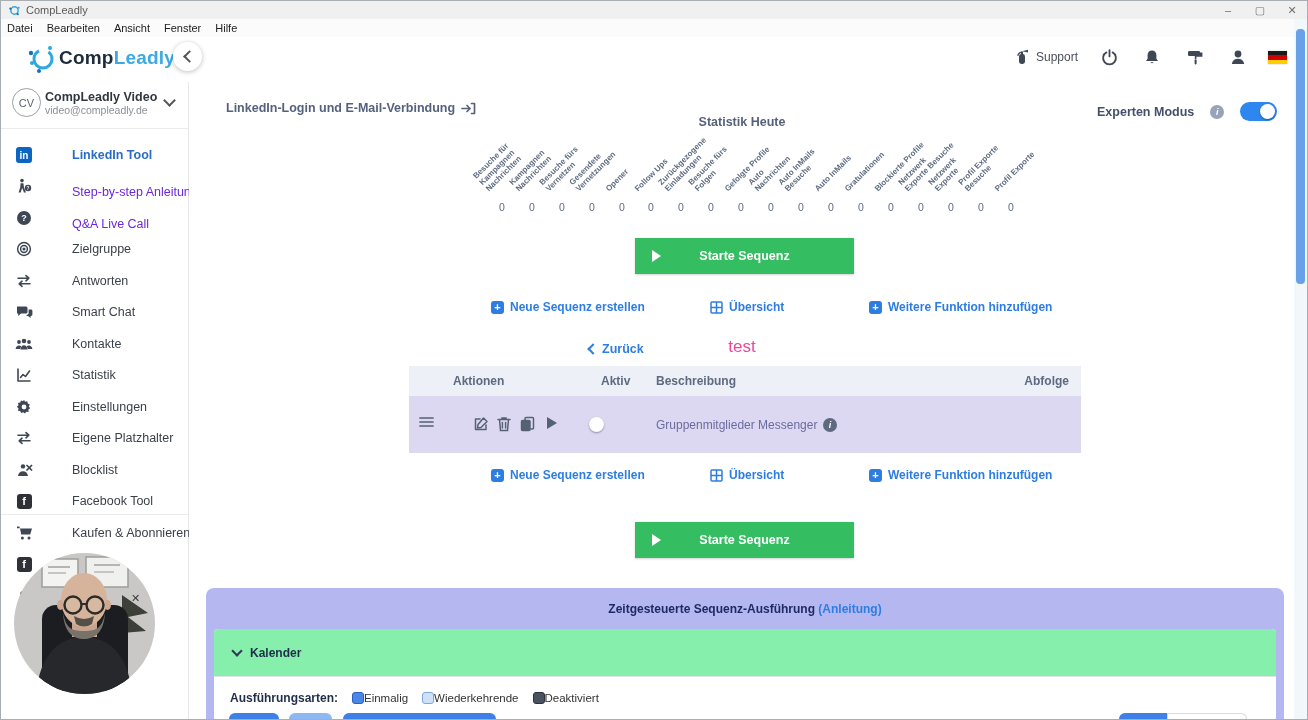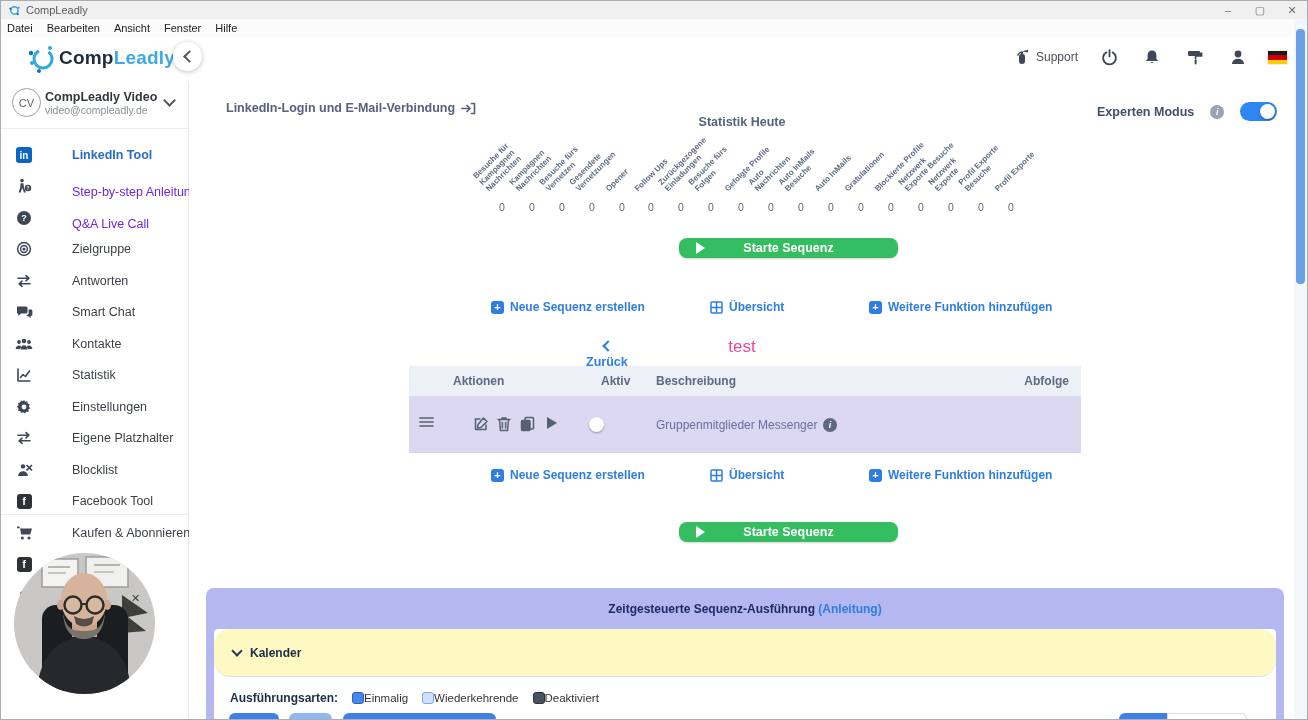--- a/index.html
+++ b/index.html
@@ -74,49 +74,49 @@
   .toggle .knob{position:absolute;top:2px;width:15px;height:15px;border-radius:50%;background:#fff;
             box-shadow:0 1px 2px rgba(0,0,0,.35);}
   .toggle.on{background:#2e86f0;} .toggle.on .knob{right:2px;}
   .toggle.off{background:#d9dade;} .toggle.off .knob{left:2px;}
   #stats-title{position:absolute;left:0;width:1106px;top:33px;text-align:center;font-size:12.5px;
                font-weight:700;color:#56617c;}
   .stat-col{position:absolute;top:67px;width:30px;height:64px;}
   .stat-label{position:absolute;left:4px;bottom:19px;width:66px;font-size:8px;line-height:1.12;
               color:#5d6a80;font-weight:600;transform:rotate(-45deg);transform-origin:0 100%;}
   .stat-value{position:absolute;left:0;right:0;bottom:0;text-align:center;font-size:10.5px;color:#5d6a80;}
-  .green-btn{position:absolute;left:446px;width:219px;height:20px;background:#35bd62;border-radius:8px;
+  .green-btn{position:absolute;left:446px;width:219px;height:36px;background:#35bd62;border-radius:0;
              color:#fff;font-weight:700;font-size:12.5px;display:flex;align-items:center;
-             justify-content:center;cursor:pointer;box-shadow:0 1px 2px rgba(0,0,0,.18);margin-left:44px;}
+             justify-content:center;cursor:pointer;box-shadow:0 1px 2px rgba(0,0,0,.18);}
   .play-tri{position:absolute;left:17px;width:0;height:0;border-left:9px solid #fff;
             border-top:6px solid transparent;border-bottom:6px solid transparent;}
   .link-blue{position:absolute;display:flex;align-items:center;gap:6px;color:#2e7de1;
              font-weight:700;font-size:12px;cursor:pointer;white-space:nowrap;}
   .plus-sq{width:13px;height:13px;background:#2e7de1;border-radius:3px;color:#fff;font-size:11px;
            line-height:12px;text-align:center;font-weight:700;}
   #seq-title{position:absolute;left:0;width:1106px;top:255px;text-align:center;font-size:17px;
              font-weight:400;color:#ec4899;}
   #back-link{position:absolute;left:397px;top:260px;display:flex;align-items:center;gap:5px;
-             color:#2e7de1;font-weight:700;font-size:12.5px;cursor:pointer;flex-direction:column;}
+             color:#2e7de1;font-weight:700;font-size:12.5px;cursor:pointer;}
   #tbl-head{position:absolute;left:220px;top:284px;width:672px;height:30px;background:#edf0f6;
             font-size:12px;font-weight:700;color:#5d6a82;}
   #tbl-row{position:absolute;left:220px;top:314px;width:672px;height:57px;background:#dcd8f2;}
   .row-ic{position:absolute;top:20px;cursor:pointer;color:#566173;display:flex;}
   #row-desc{position:absolute;left:247px;top:22px;font-size:12px;color:#6b6b9e;}
   
   #sched{position:absolute;left:17px;top:506px;width:1078px;height:133px;background:#b5b7f0;
          border-radius:8px 8px 0 0;}
   #sched-title{position:absolute;left:0;top:14px;width:100%;text-align:center;font-size:12px;
                font-weight:700;color:#1e2a66;}
   #sched-title a{color:#2e7de1;cursor:pointer;}
   #sched-inner{position:absolute;left:8px;top:41px;width:1062px;height:92px;background:#fff;
                border-radius:4px;overflow:hidden;}
-  #cal-strip{position:absolute;left:0;top:0;width:100%;height:48px;background:#fef9c3;
+  #cal-strip{position:absolute;left:0;top:0;width:100%;height:48px;background:#86efac;
              border-bottom:1px solid #e0e4ea;display:flex;align-items:center;gap:9px;
-             padding-left:19px;box-sizing:border-box;cursor:pointer;border-radius:16px;}
+             padding-left:19px;box-sizing:border-box;cursor:pointer;}
   #cal-strip .lbl{font-size:12px;font-weight:700;color:#1f2d49;}
   #exec-row{position:absolute;left:16px;top:62px;display:flex;align-items:center;gap:14px;}
   #exec-label{font-size:12px;font-weight:700;color:#1f2d49;}
   .legend-item{display:flex;align-items:center;font-size:11.5px;color:#333;cursor:pointer;}
   .legend-box{width:12px;height:12px;border-radius:3px;box-sizing:border-box;}
   .lb-blue{background:#4a88e8;border:1.5px solid #2d5fc0;}
   .lb-light{background:#cfe0fa;border:1.5px solid #7fa8e0;}
   .lb-dark{background:#4a525f;border:1.5px solid #2c323c;}
   .part-btn{position:absolute;top:84px;height:9px;border-radius:6px 6px 0 0;cursor:pointer;}
   

